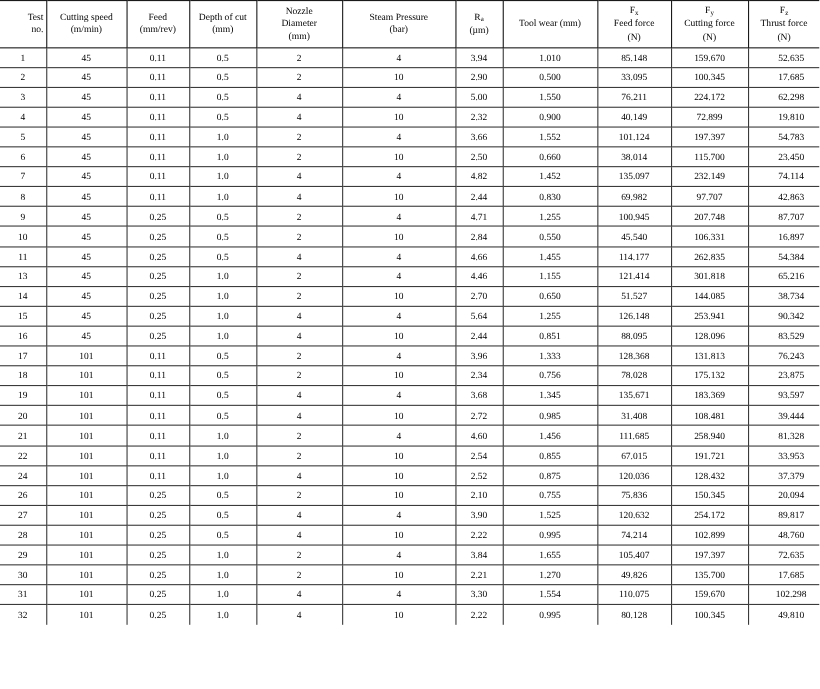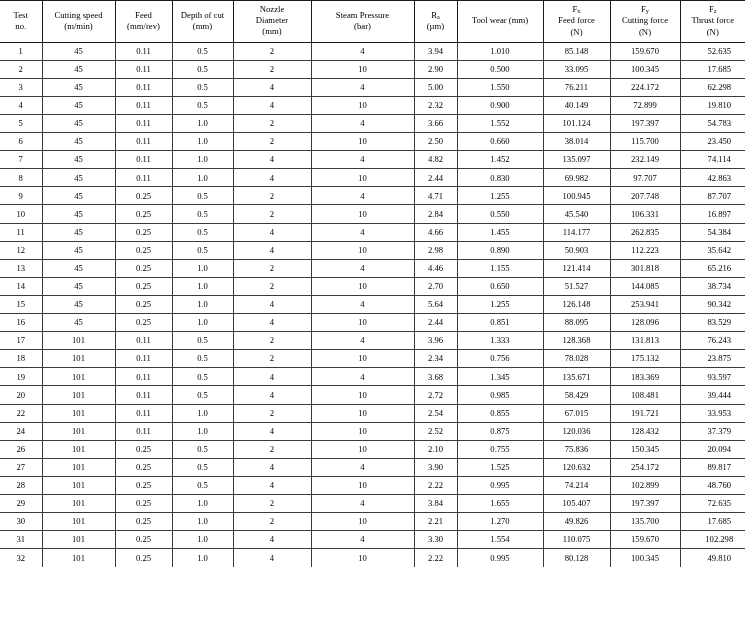--- a/index.html
+++ b/index.html
@@ -39,21 +39,21 @@
     border-right: 1px solid #1a1a1a;
     text-align: center;
     vertical-align: middle;
     padding: 3px 2px 4px 2px;
     font-weight: normal;
     line-height: 1.28;
     height: 38px;
     box-sizing: border-box;
     font-size: 8.7px;
   }
-  #exp-table thead th:first-child { border-left: none; }
+  #exp-table thead th:first-child { border-left: none; text-align: right; }
   #exp-table thead th:last-child  { border-right: none; }
 
   #exp-table tbody td {
     border-bottom: 0.9px solid #3a3a3a;
     border-left: 0.9px solid #3a3a3a;
     border-right: 0.9px solid #3a3a3a;
     text-align: center;
     vertical-align: middle;
     height: 18.1px;
     padding: 0 2px;
@@ -274,33 +274,20 @@
         <td>0.5</td>
         <td>4</td>
         <td>4</td>
         <td>4.66</td>
         <td>1.455</td>
         <td>114.177</td>
         <td>262.835</td>
         <td>54.384</td>
       </tr>
       <tr>
-        <td>12</td>
-        <td>45</td>
-        <td>0.25</td>
-        <td>0.5</td>
-        <td>4</td>
-        <td>10</td>
-        <td>2.98</td>
-        <td>0.890</td>
-        <td>50.903</td>
-        <td>112.223</td>
-        <td>35.642</td>
-      </tr>
-      <tr>
         <td>13</td>
         <td>45</td>
         <td>0.25</td>
         <td>1.0</td>
         <td>2</td>
         <td>4</td>
         <td>4.46</td>
         <td>1.155</td>
         <td>121.414</td>
         <td>301.818</td>
@@ -386,23 +373,36 @@
       </tr>
       <tr>
         <td>20</td>
         <td>101</td>
         <td>0.11</td>
         <td>0.5</td>
         <td>4</td>
         <td>10</td>
         <td>2.72</td>
         <td>0.985</td>
-        <td>58.429</td>
+        <td>31.408</td>
         <td>108.481</td>
         <td>39.444</td>
+      </tr>
+      <tr>
+        <td>21</td>
+        <td>101</td>
+        <td>0.11</td>
+        <td>1.0</td>
+        <td>2</td>
+        <td>4</td>
+        <td>4.60</td>
+        <td>1.456</td>
+        <td>111.685</td>
+        <td>258.940</td>
+        <td>81.328</td>
       </tr>
       <tr>
         <td>22</td>
         <td>101</td>
         <td>0.11</td>
         <td>1.0</td>
         <td>2</td>
         <td>10</td>
         <td>2.54</td>
         <td>0.855</td>

